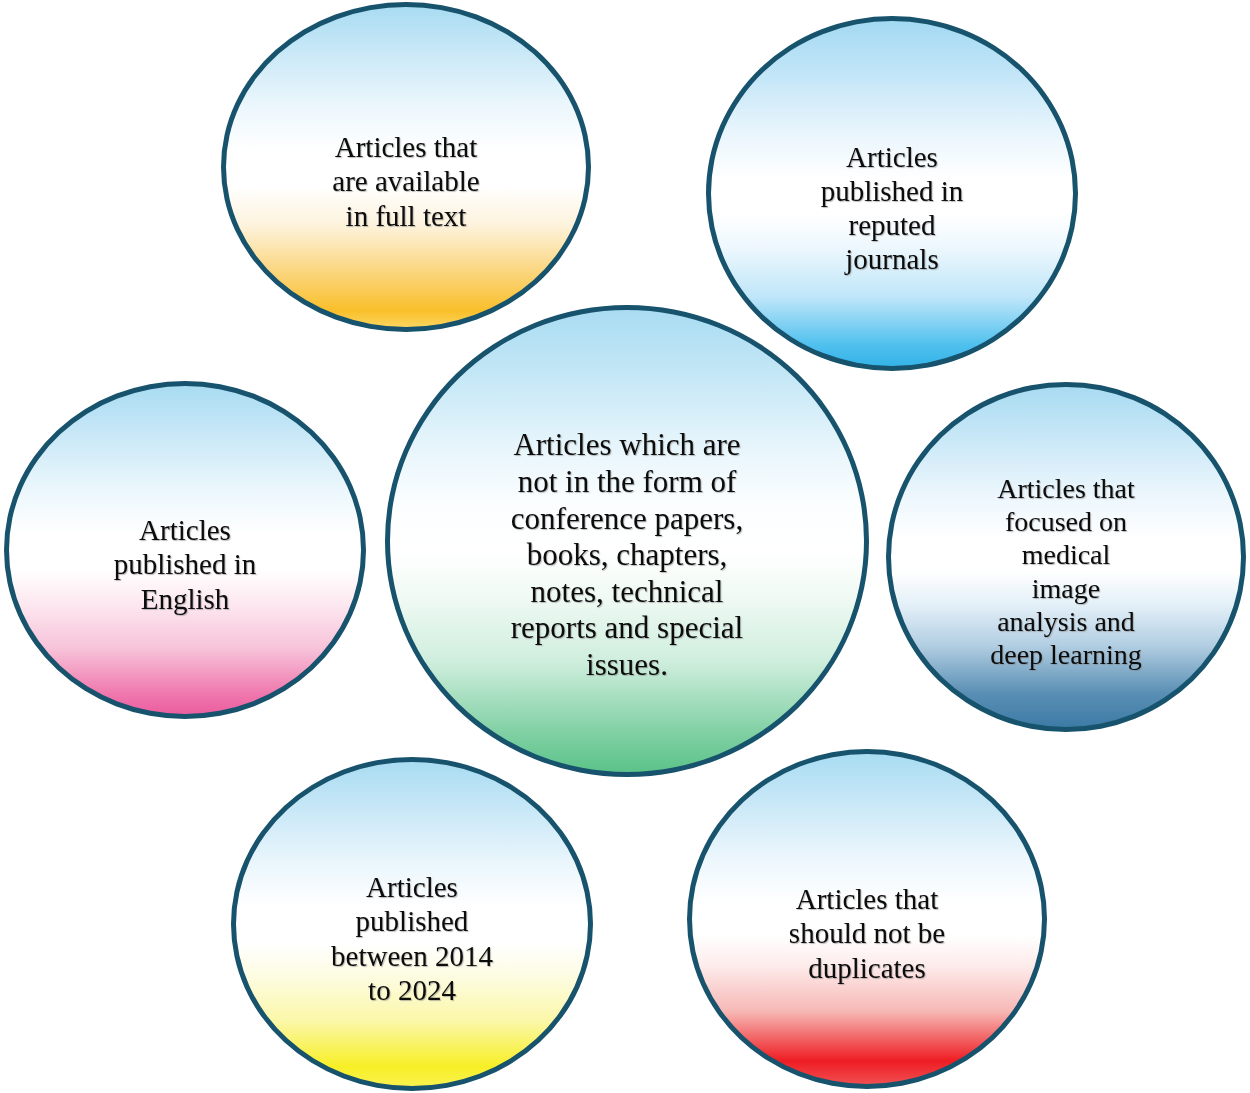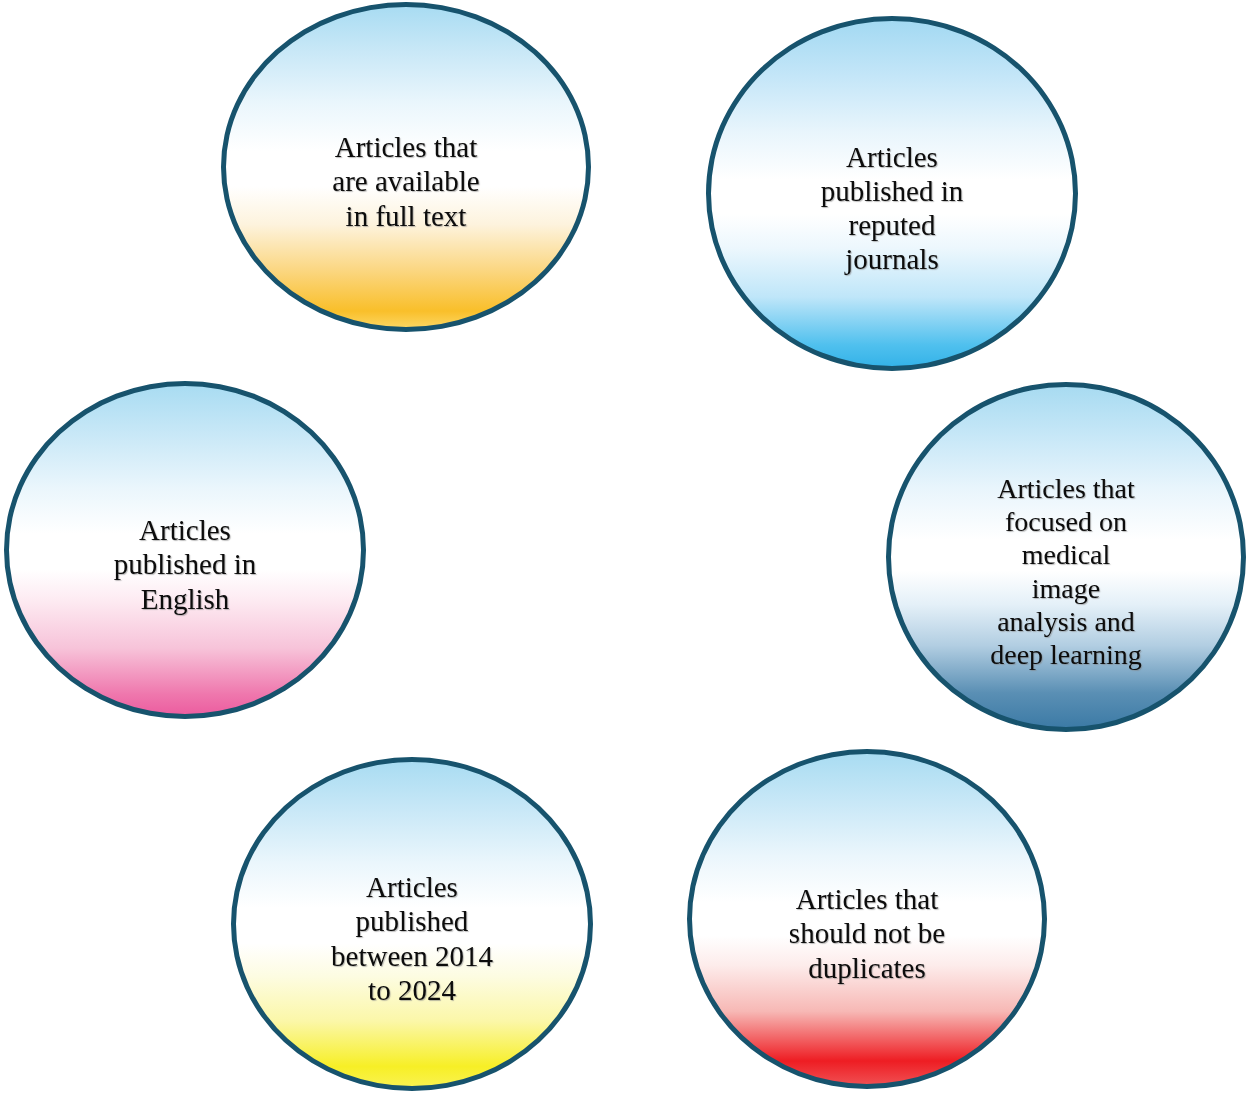--- a/index.html
+++ b/index.html
@@ -106,20 +106,29 @@
 reputed
 journals</span>
   </div>
 
   <div class="bubble b-english">
     <span class="label">Articles
 published in
 English</span>
   </div>
 
+  <div class="bubble b-center">
+    <span class="label">Articles which are
+not in the form of
+conference papers,
+books, chapters,
+notes, technical
+reports and special
+issues.</span>
+  </div>
 
   <div class="bubble b-medical">
     <span class="label">Articles that
 focused on
 medical
 image
 analysis and
 deep learning</span>
   </div>
 

